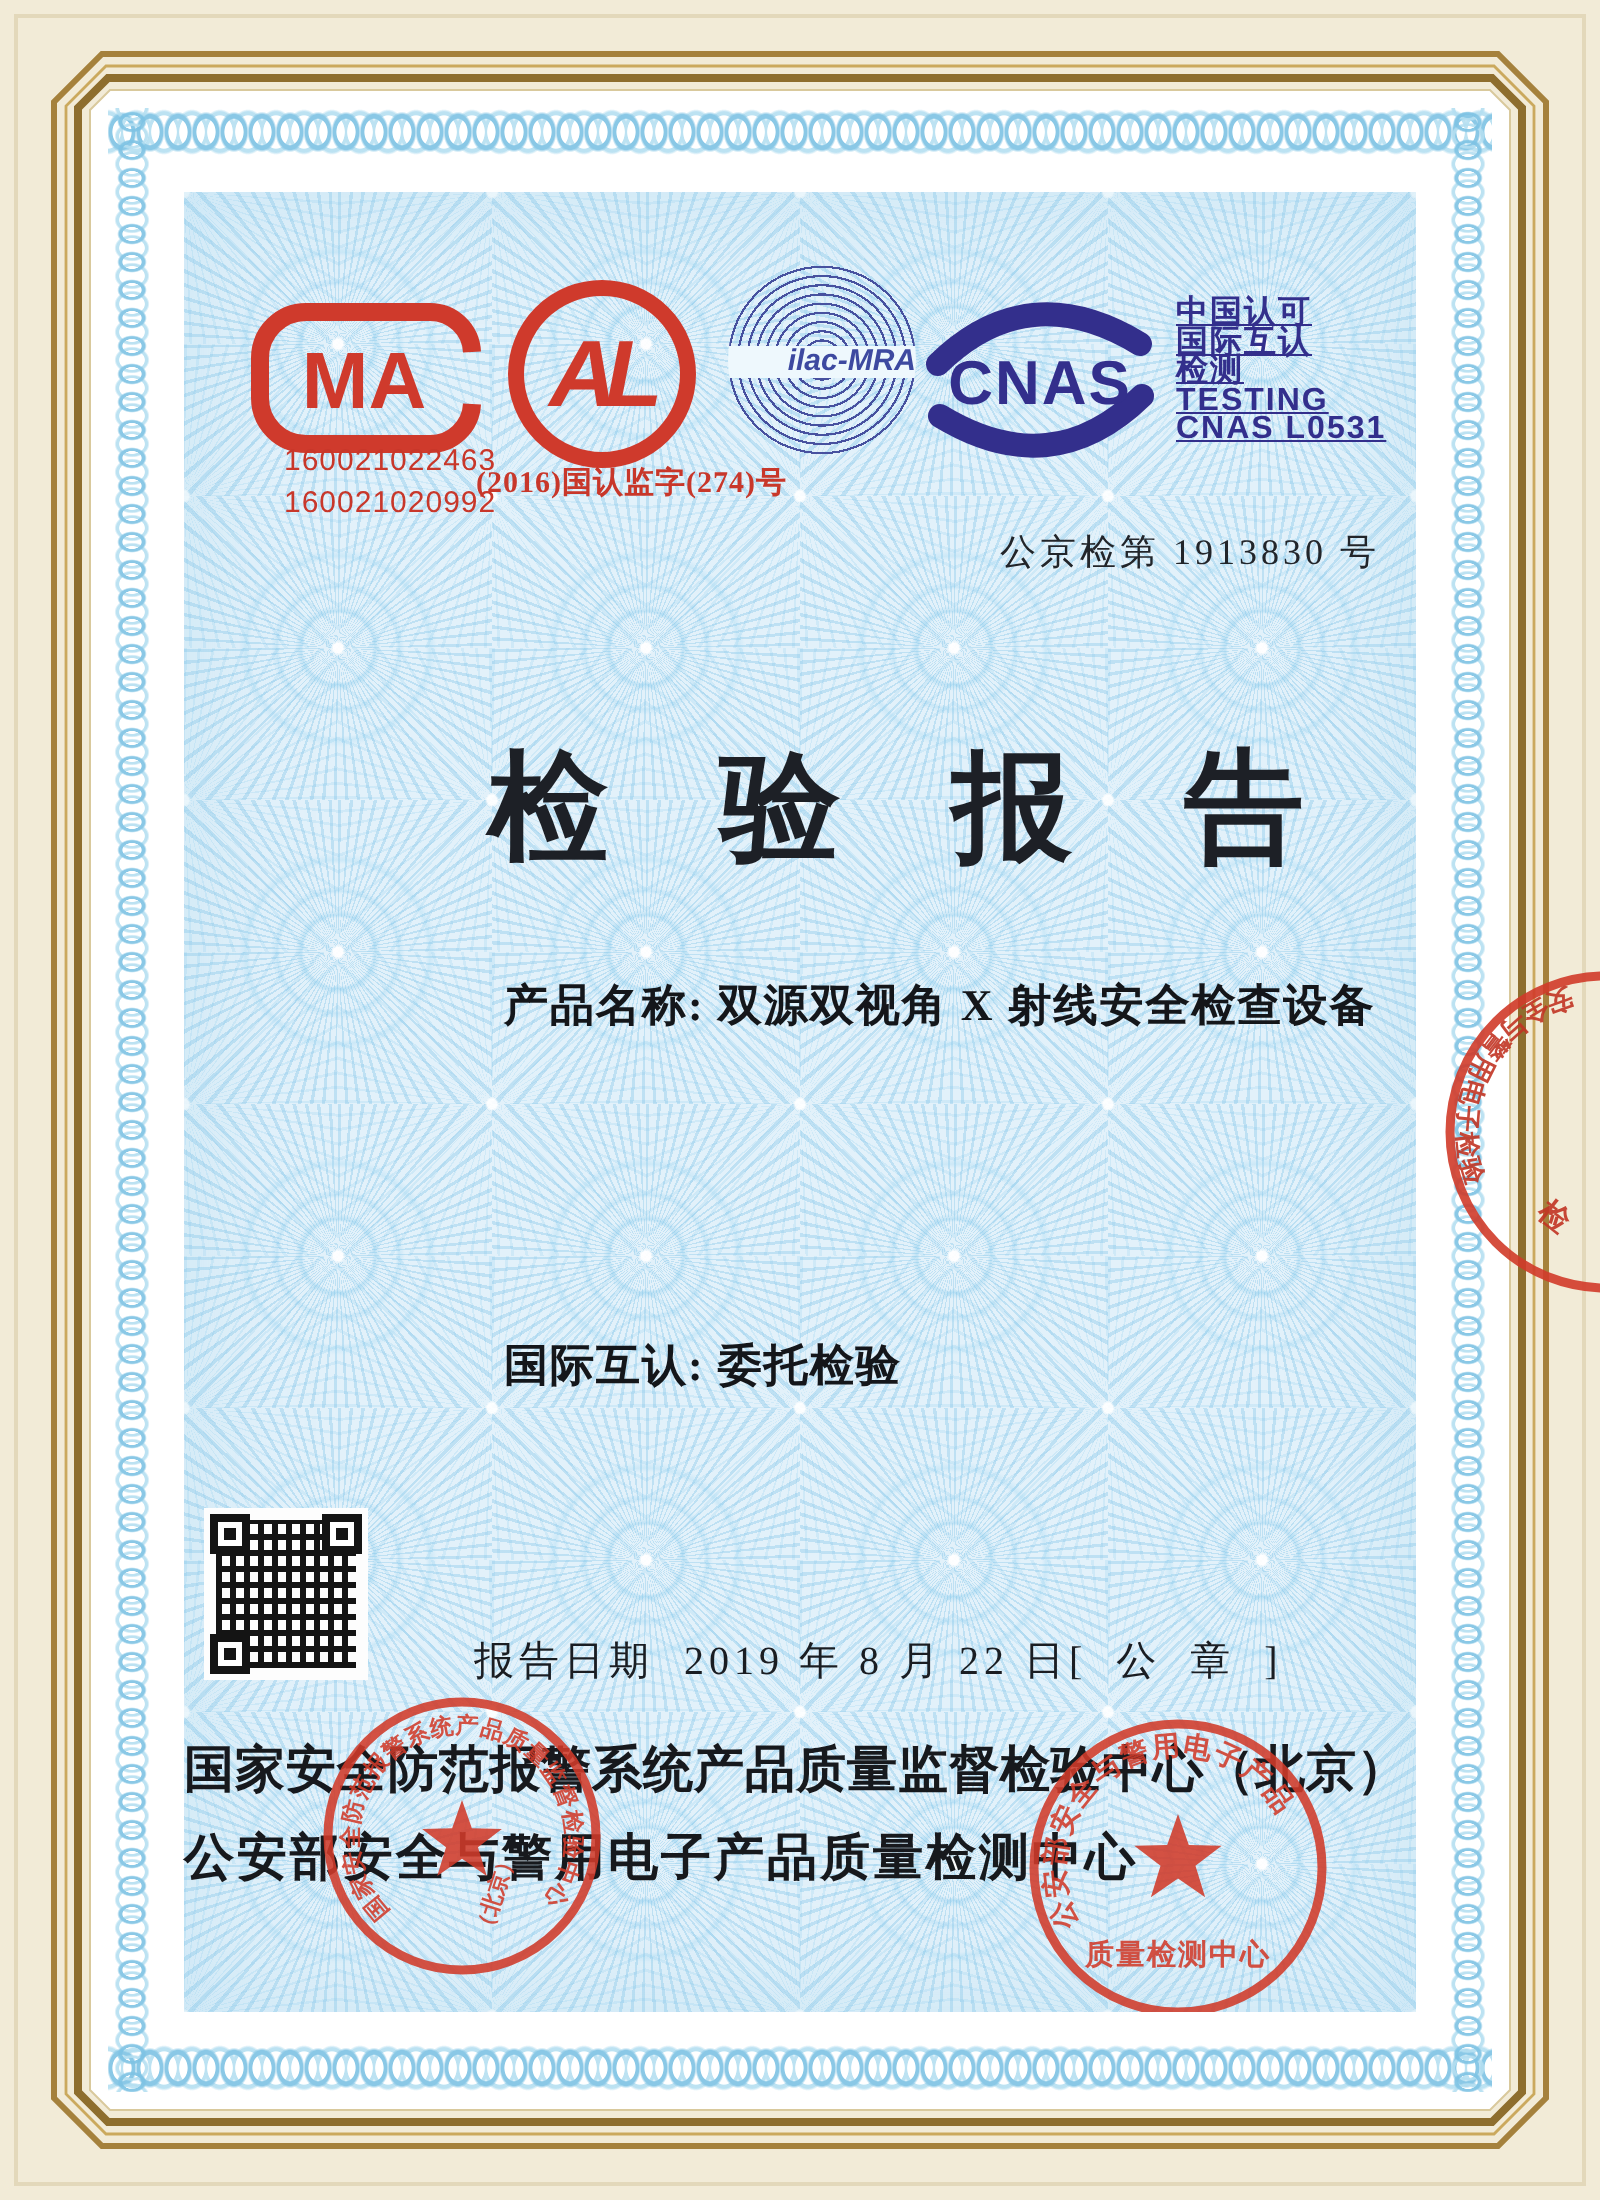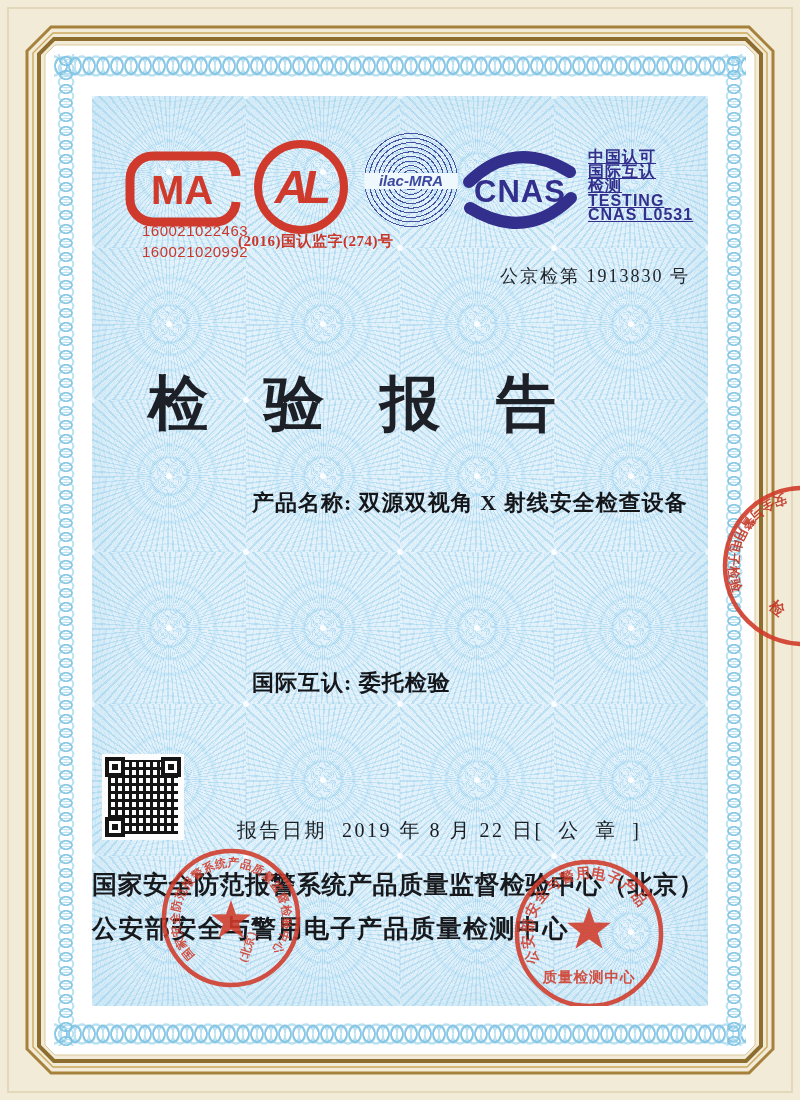--- a/index.html
+++ b/index.html
@@ -37,29 +37,29 @@
 
   .abs{position:absolute;}
   .nosel{user-select:none;}
 
   
   .cnas-block{font-family:"Liberation Sans",sans-serif;font-size:16px;line-height:14.5px;font-weight:bold;color:#332f8c;letter-spacing:1px;text-decoration:underline;}
   .ilac{border-radius:50%;
     background-image:
       linear-gradient(to bottom, rgba(255,255,255,0) 43%, #eef8fd 43%, #eef8fd 59%, rgba(255,255,255,0) 59%),
       repeating-radial-gradient(circle at 50% 50%, #47519f 0 1.1px, rgba(255,255,255,0) 1.1px 4.6px);
-    display:flex;align-items:center;justify-content:center;}
+    display:flex;align-items:center;justify-content:flex-end;}
   .ilac span{font-family:"Liberation Sans",sans-serif;font-weight:bold;font-style:italic;font-size:15px;color:#3d49a0;letter-spacing:0;}
 
   
   .serials{font-family:"Liberation Sans",sans-serif;font-weight:normal;font-size:15px;line-height:21px;color:#c8372a;letter-spacing:.5px;}
   .approval{font-size:15px;font-weight:bold;color:#c8372a;letter-spacing:.5px;text-align:right;}
   .report-no{font-size:18px;color:#22252a;letter-spacing:2px;}
 
-  .title{left:0;top:268px;width:100%;text-align:left;font-size:60px;font-weight:bold;color:#1d2026;letter-spacing:56px;text-indent:56px;}
+  .title{left:0;top:268px;width:100%;text-align:right;font-size:60px;font-weight:bold;color:#1d2026;letter-spacing:56px;text-indent:56px;}
 
   .field{font-size:22px;font-weight:600;color:#14161a;letter-spacing:1px;white-space:pre;}
 
   .date-line{font-size:20px;color:#1a1d22;letter-spacing:2.5px;white-space:pre;}
   .seal-mark{letter-spacing:6px;}
 
   .org{left:0;width:100%;text-align:left;font-weight:bold;color:#17191d;}
   .org1{top:772px;font-size:25px;letter-spacing:.5px;}
   .org2{top:816px;font-size:25px;letter-spacing:1.5px;}
 

